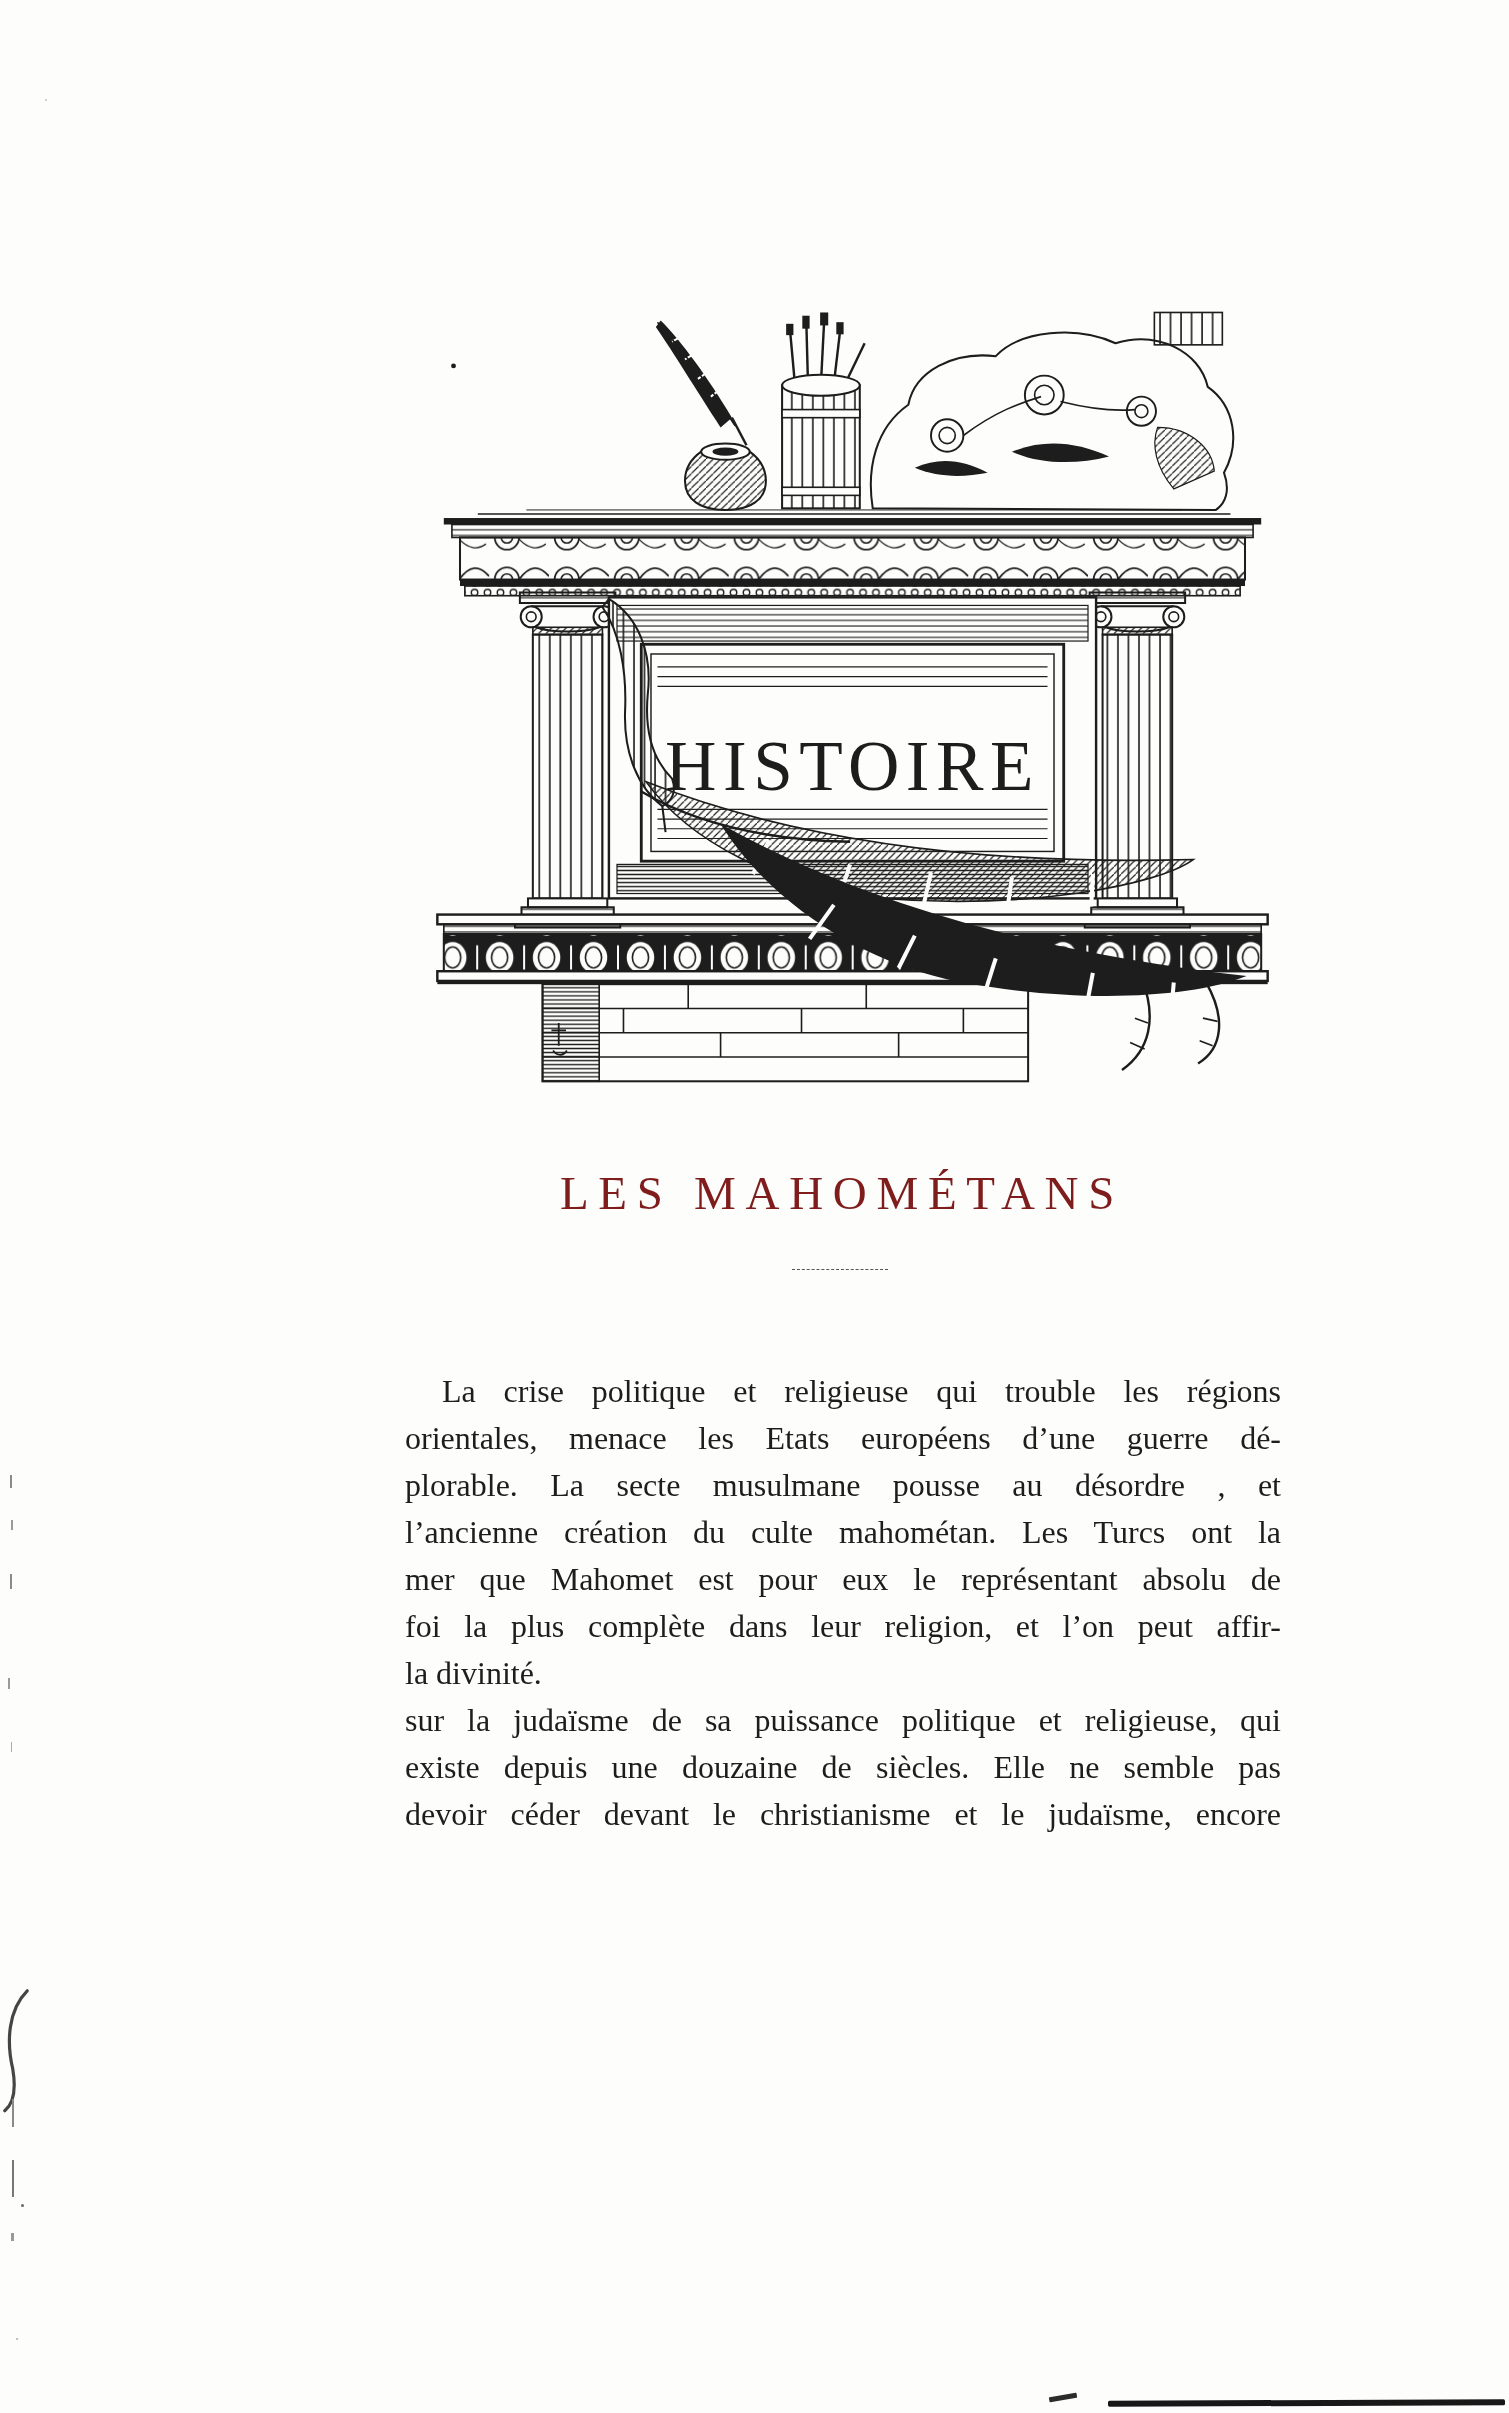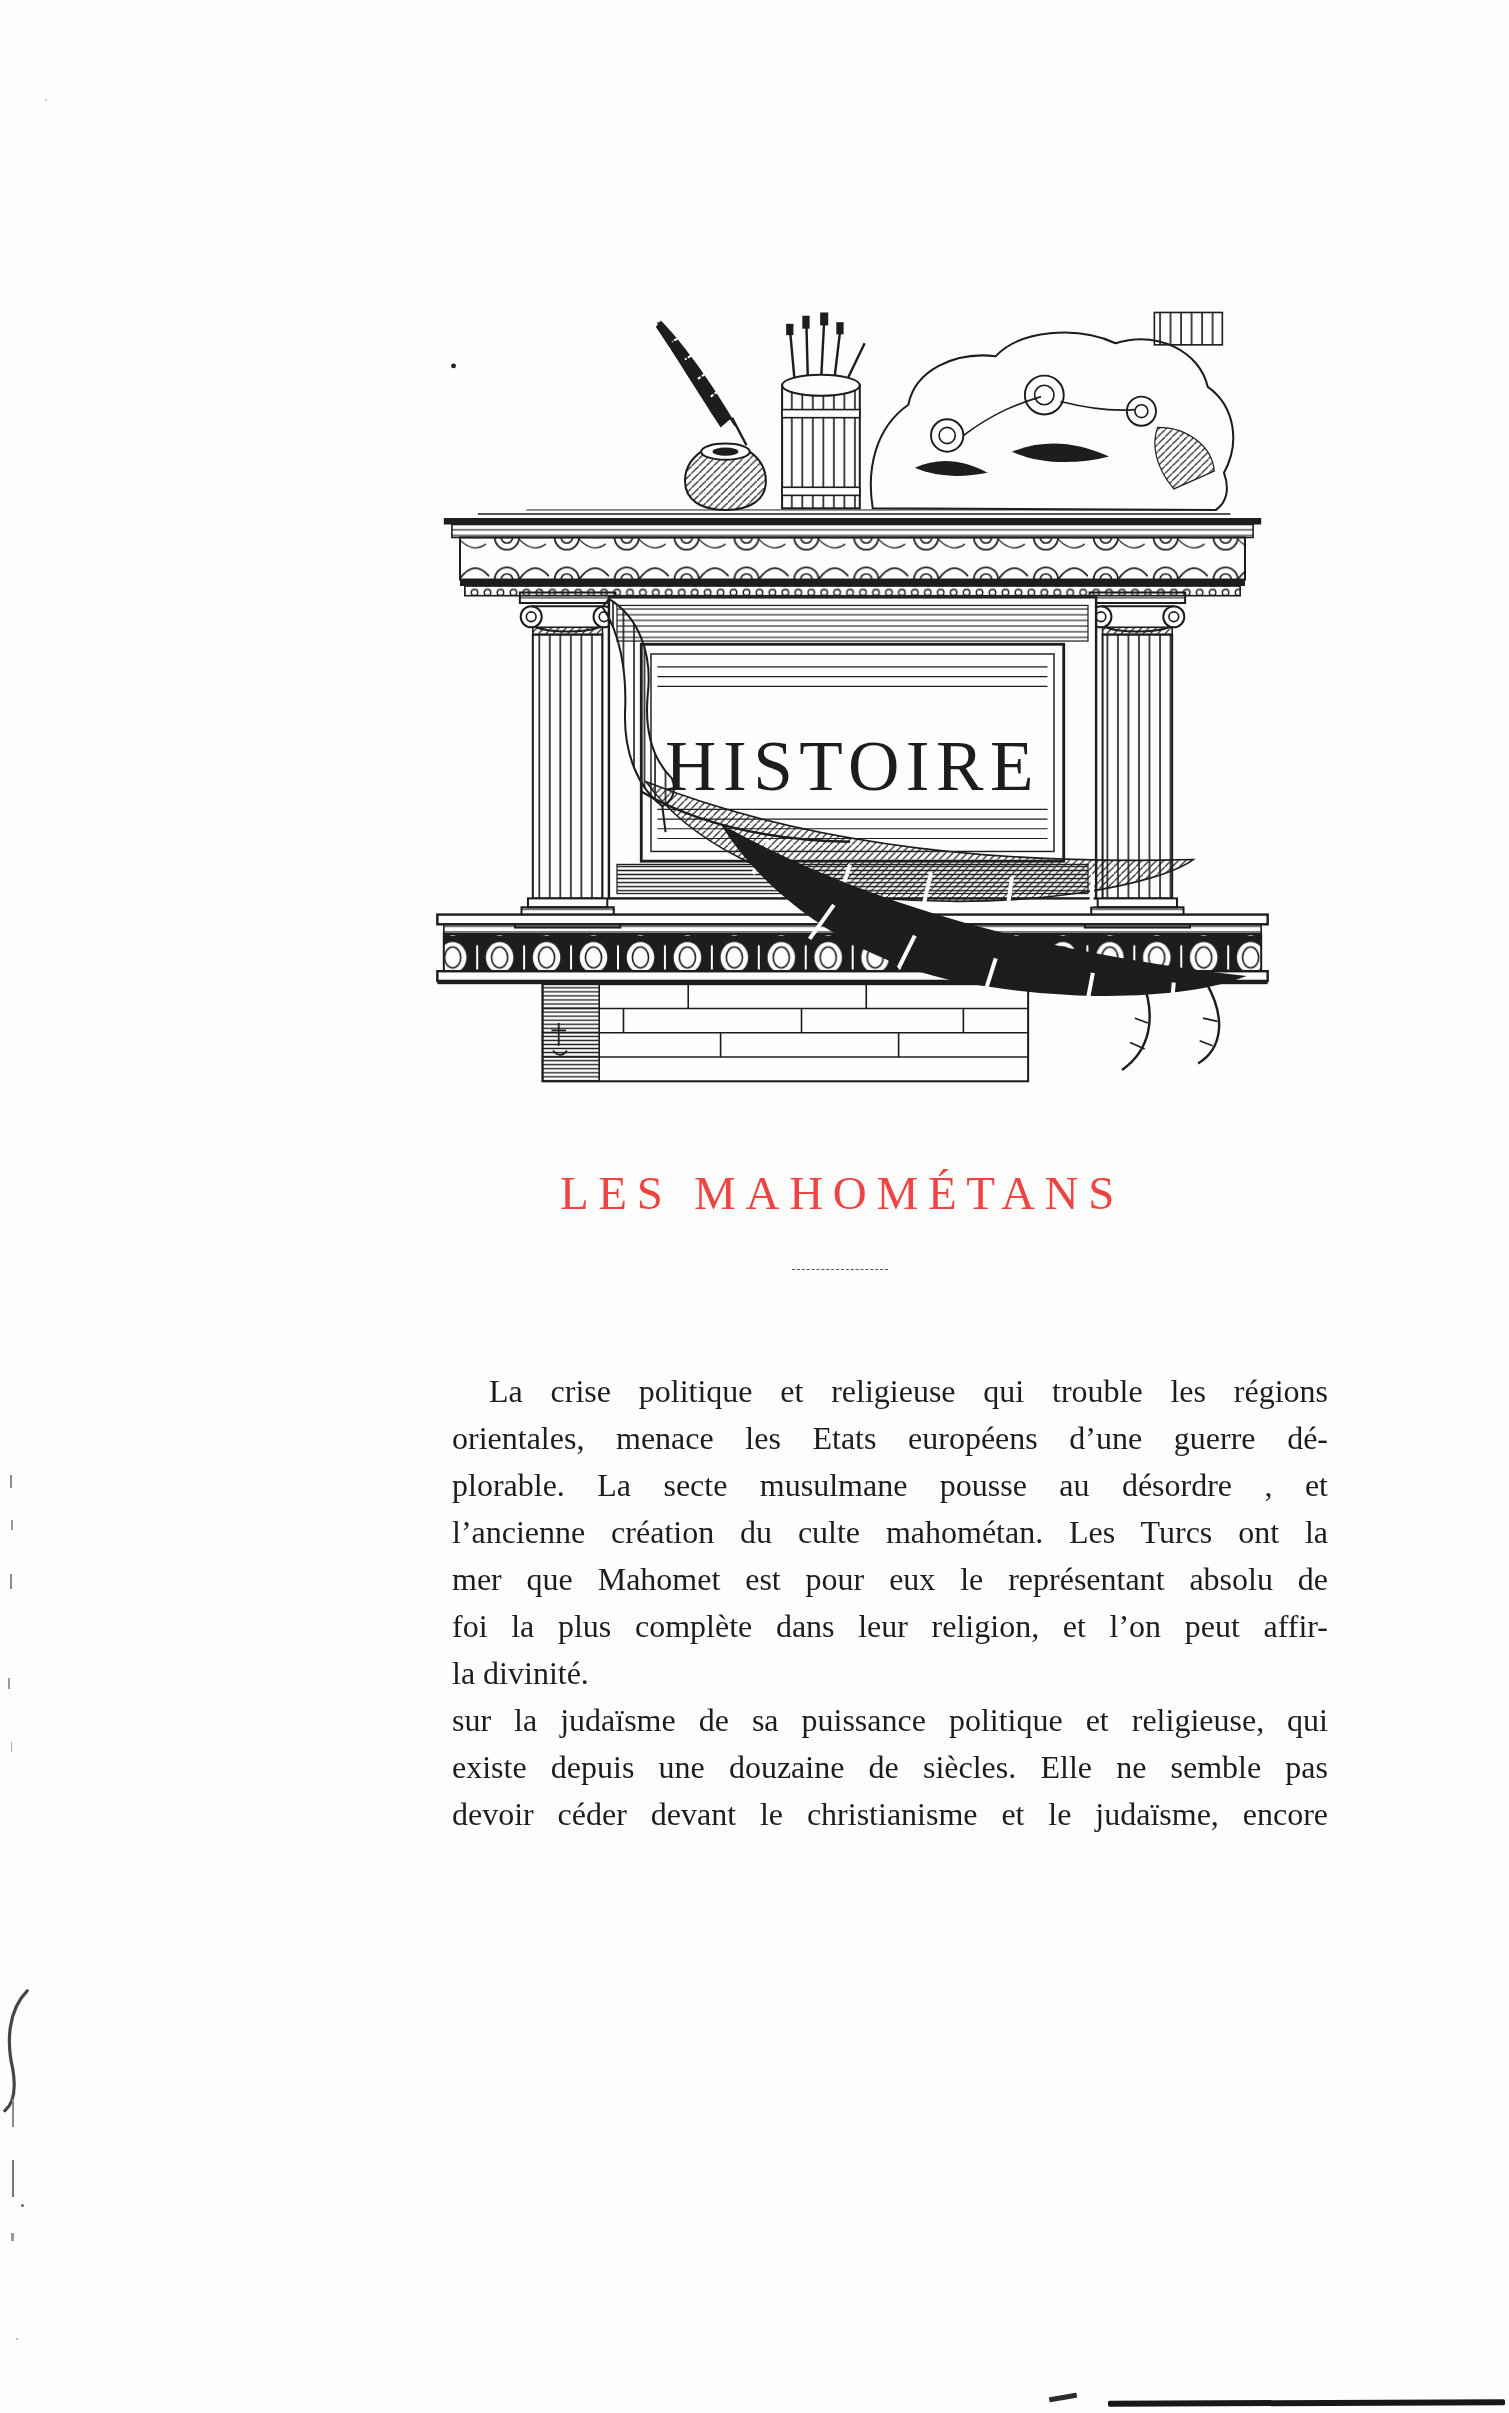--- a/index.html
+++ b/index.html
@@ -13,30 +13,30 @@
   .page { position: relative; width: 1509px; height: 2295px; }
 
   .vignette {
     position: absolute; left: 429px; top: 306px;
     width: 847px; height: 785px;
   }
 
   .title {
     position: absolute; left: 405px; top: 1166px; width: 874px;
     margin: 0; font-size: 47px; font-weight: normal;
-    letter-spacing: 9.7px; text-align: center; color: #ef4444;
+    letter-spacing: 9.7px; text-align: center; color: #7f1d1d;
   }
   .divider {
     position: absolute; left: 792px; top: 1269px; width: 96px; height: 0;
     border-top: 1.6px dashed #555;
   }
 
   .textblock {
     position: absolute; left: 405px; top: 1368px; width: 876px;
-    font-size: 32px; line-height: 47px; color: var(--ink, #1d1d1d); margin-left: 47px;
+    font-size: 32px; line-height: 47px; color: var(--ink, #1d1d1d);
   }
   .line {
     margin: 0; height: 47px;
     text-align: justify; text-align-last: justify;
   }
   .line.indent { padding-left: 37px; }
   .line.last { text-align-last: left; }
 
   
   .mark { position: absolute; background: #8a8a8a; }

